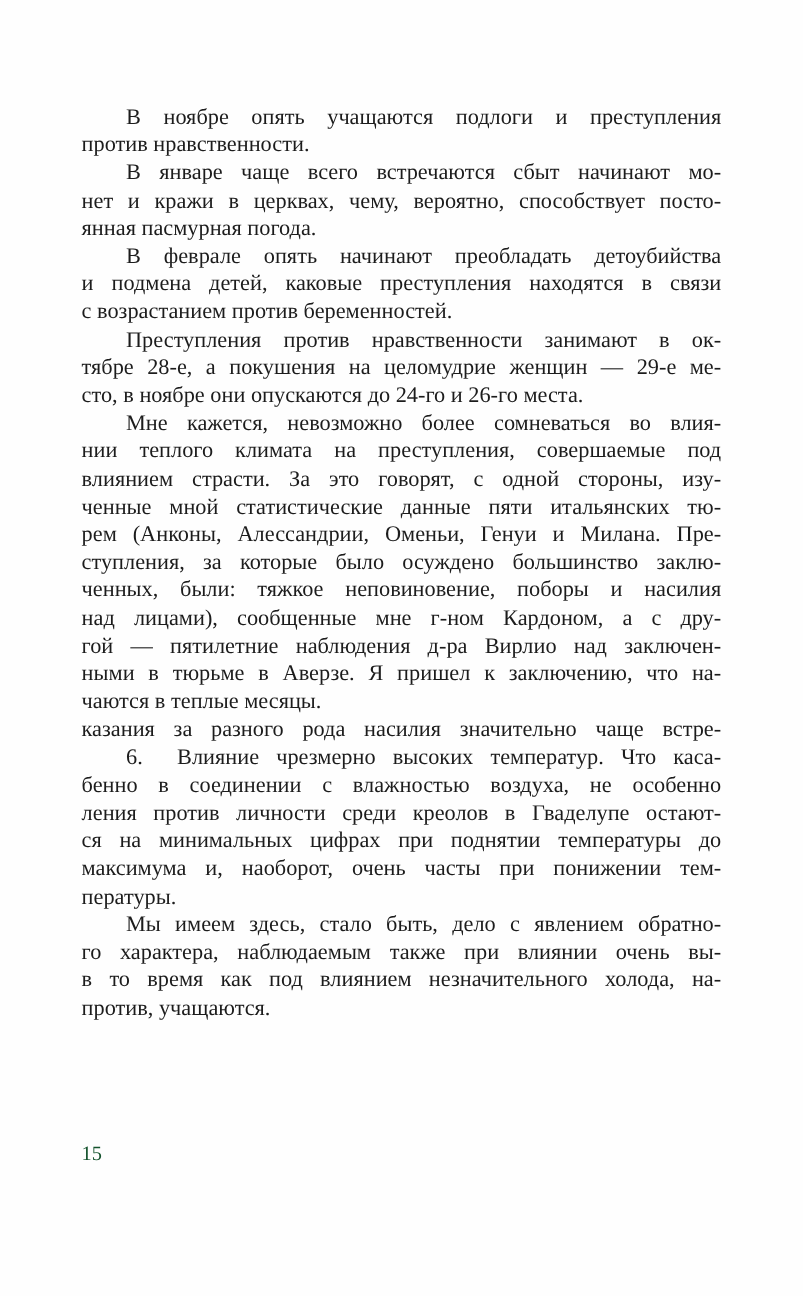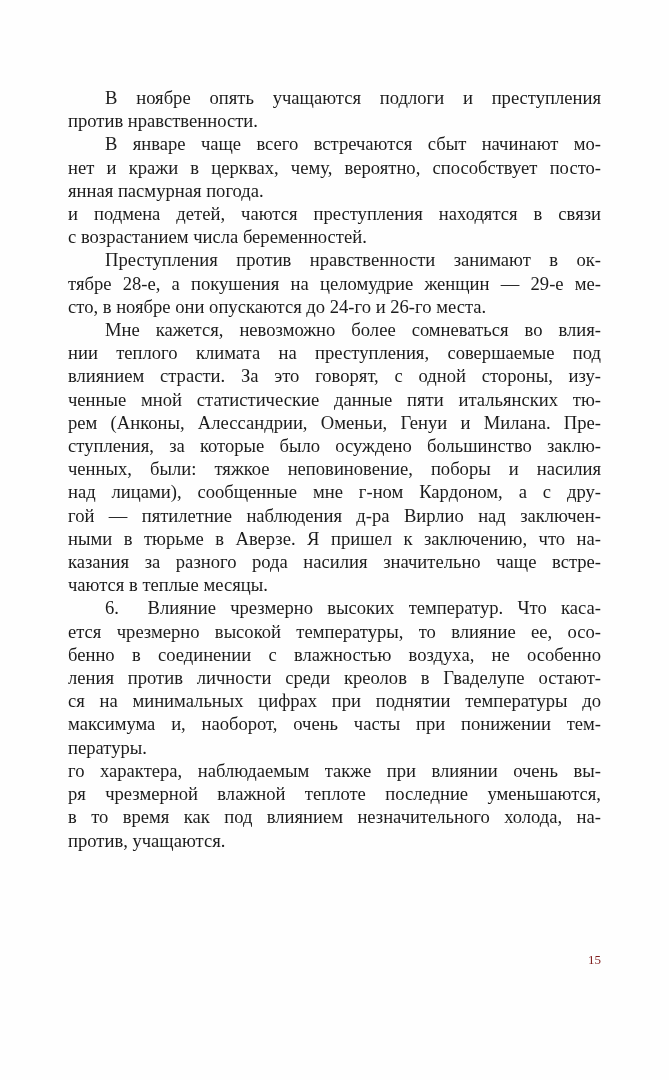--- a/index.html
+++ b/index.html
@@ -43,72 +43,72 @@
     text-indent: 37px;
   }
   .line.par-last {
     text-align-last: left;
   }
   .page-number {
     position: absolute;
     top: 952px;
     left: 68px;
     width: 533px;
-    text-align: right;
-    font-size: 13px;
-    color: #7f1d1d;
+    text-align: left;
+    font-size: 17px;
+    color: #14532d;
   }
 </style>
 </head>
 <body>
 
 <div class="page">
   <div class="text-block" id="text-block">
       <div class="paragraph">
         <div class="line par-first">В ноябре опять учащаются подлоги и преступления</div>
         <div class="line par-last">против нравственности.</div>
       </div>
       <div class="paragraph">
         <div class="line par-first">В январе чаще всего встречаются сбыт начинают мо-</div>
         <div class="line">нет и кражи в церквах, чему, вероятно, способствует посто-</div>
         <div class="line par-last">янная пасмурная погода.</div>
       </div>
       <div class="paragraph">
-        <div class="line">и подмена детей, чаются преступления находятся в связи</div>
-        <div class="line par-last">с возрастанием числа беременностей.</div>
+        <div class="line par-first">В феврале опять начинают преобладать детоубийства</div>
+        <div class="line">и подмена детей, каковые преступления находятся в связи</div>
+        <div class="line par-last">с возрастанием против беременностей.</div>
       </div>
       <div class="paragraph">
         <div class="line par-first">Преступления против нравственности занимают в ок-</div>
         <div class="line">тябре 28-е, а покушения на целомудрие женщин — 29-е ме-</div>
         <div class="line par-last">сто, в ноябре они опускаются до 24-го и 26-го места.</div>
       </div>
       <div class="paragraph">
         <div class="line par-first">Мне кажется, невозможно более сомневаться во влия-</div>
         <div class="line">нии теплого климата на преступления, совершаемые под</div>
         <div class="line">влиянием страсти. За это говорят, с одной стороны, изу-</div>
         <div class="line">ченные мной статистические данные пяти итальянских тю-</div>
         <div class="line">рем (Анконы, Алессандрии, Оменьи, Генуи и Милана. Пре-</div>
         <div class="line">ступления, за которые было осуждено большинство заклю-</div>
         <div class="line">ченных, были: тяжкое неповиновение, поборы и насилия</div>
         <div class="line">над лицами), сообщенные мне г-ном Кардоном, а с дру-</div>
         <div class="line">гой — пятилетние наблюдения д-ра Вирлио над заключен-</div>
         <div class="line">ными в тюрьме в Аверзе. Я пришел к заключению, что на-</div>
+        <div class="line par-last">чаются в теплые месяцы.</div>
         <div class="line">казания за разного рода насилия значительно чаще встре-</div>
-        <div class="line par-last">чаются в теплые месяцы.</div>
       </div>
       <div class="paragraph">
         <div class="line par-first">6.&nbsp; Влияние чрезмерно высоких температур. Что каса-</div>
-        <div class="line">ется чрезмерно высокой температуры, то влияние ее, осо-</div>
         <div class="line">бенно в соединении с влажностью воздуха, не особенно</div>
         <div class="line">ления против личности среди креолов в Гваделупе остают-</div>
         <div class="line">ся на минимальных цифрах при поднятии температуры до</div>
         <div class="line">максимума и, наоборот, очень часты при понижении тем-</div>
         <div class="line par-last">пературы.</div>
       </div>
       <div class="paragraph">
+        <div class="line par-first">Мы имеем здесь, стало быть, дело с явлением обратно-</div>
         <div class="line">го характера, наблюдаемым также при влиянии очень вы-</div>
-        <div class="line">ря чрезмерной влажной теплоте последние уменьшаются,</div>
         <div class="line">в то время как под влиянием незначительного холода, на-</div>
         <div class="line par-last">против, учащаются.</div>
       </div>
     </div>
   <div class="page-number">15</div>
 </div>
 
 </body></html>

